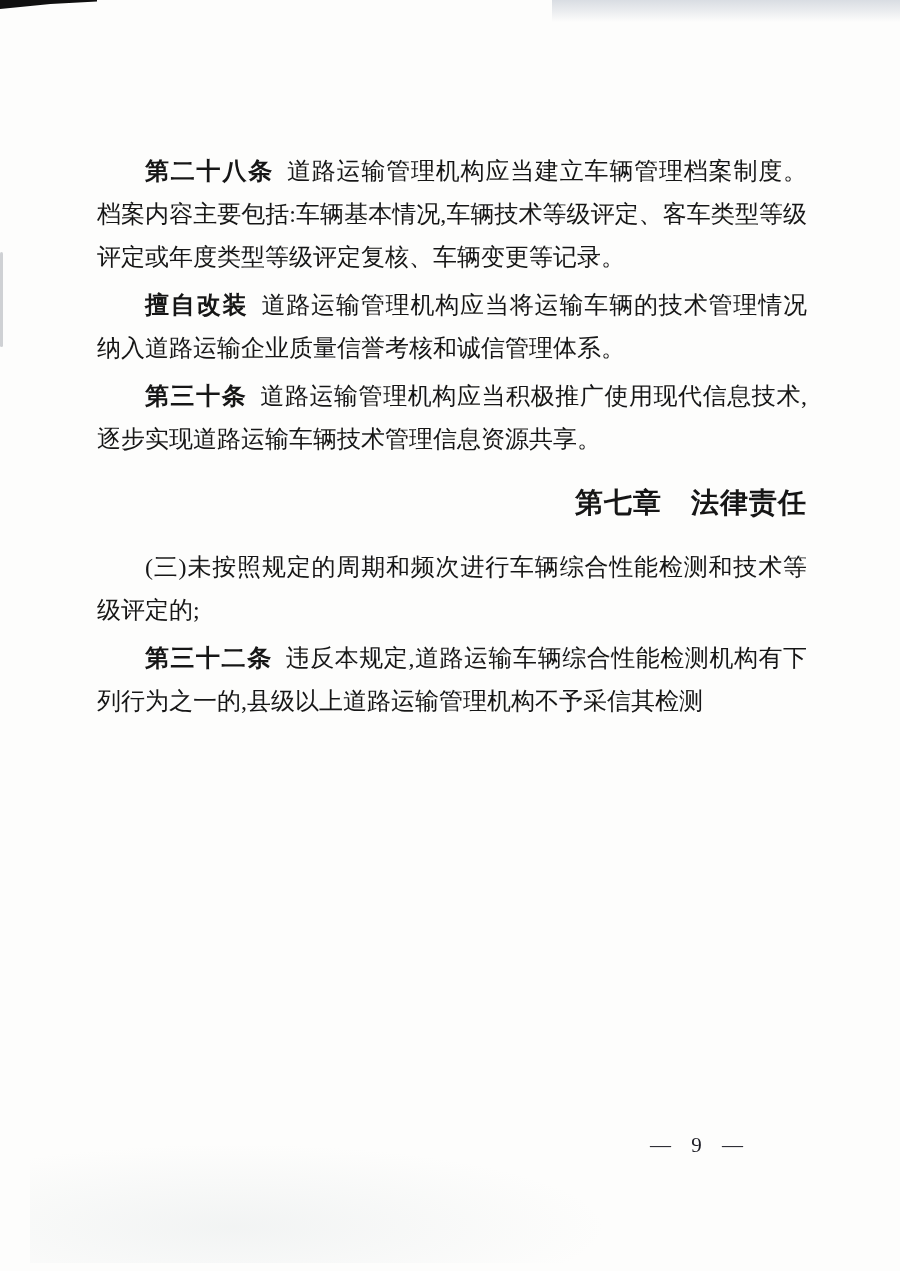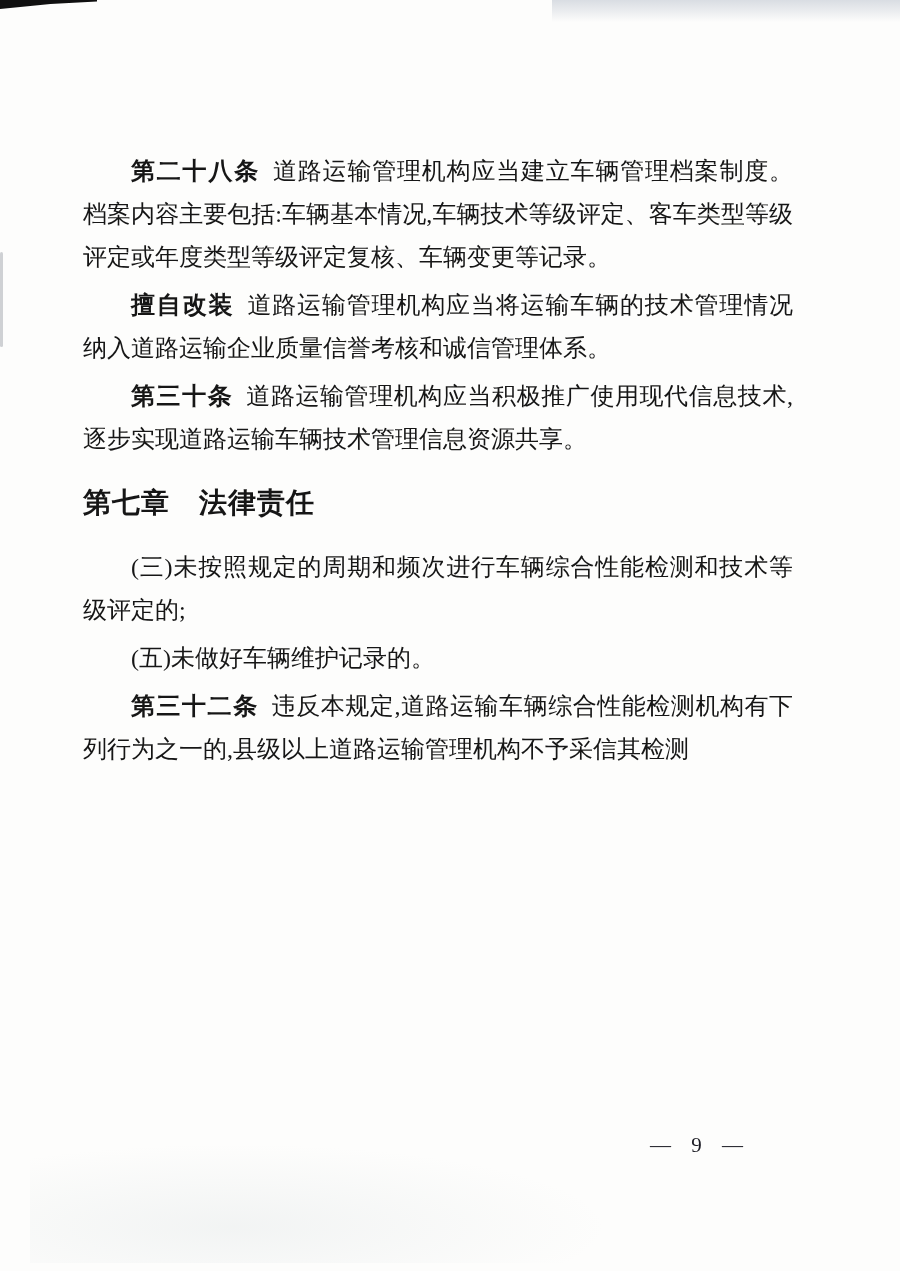--- a/index.html
+++ b/index.html
@@ -40,42 +40,42 @@
   .artifact-bottom-noise {
     position: absolute;
     left: 30px; bottom: 8px;
     width: 580px; height: 120px;
     background: radial-gradient(ellipse at 35% 70%, rgba(175,188,192,0.14), rgba(175,188,192,0) 70%);
   }
   
   .content {
     position: absolute;
     top: 150px;
-    left: 83px;
+    left: 97px;
     width: 710px;
   }
   .para {
     margin: 0 0 5px 0;
     font-size: 24px;
     line-height: 43px;
     text-align: justify;
     text-justify: inter-character;
     text-indent: 2em;
   }
   .art-label {
     font-weight: 700;
     margin-right: 13px;
     letter-spacing: 1px;
   }
   .chapter {
     margin: 20px 0 22px 0;
     font-size: 28px;
     font-weight: 700;
     line-height: 43px;
-    text-align: left;
+    text-align: right;
     text-indent: 0;
     letter-spacing: 1px;
   }
   .page-number {
     position: absolute;
     top: 1130px;
     left: 650px;
     font-size: 21px;
     line-height: 30px;
     color: #1c1c24;
@@ -102,21 +102,20 @@
     <p class="para"><span class="art-label">第三十条</span><span>道路运输管理机构应当积极推广使用现代信息技术,逐步实现道路运输车辆技术管理信息资源共享。</span></p>
 
     <h2 class="chapter">第七章　法律责任</h2>
 
 
 
 
     <p class="para"><span>(三)未按照规定的周期和频次进行车辆综合性能检测和技术等级评定的;</span></p>
 
 
-    <p class="para"><span>(五)未做好车辆维护记录的。</span></p>
 
     <p class="para"><span class="art-label">第三十二条</span><span>违反本规定,道路运输车辆综合性能检测机构有下列行为之一的,县级以上道路运输管理机构不予采信其检测</span></p>
 
   </main>
 
   <div class="page-number">— 9 —</div>
 
 </div>
 
 </body></html>

